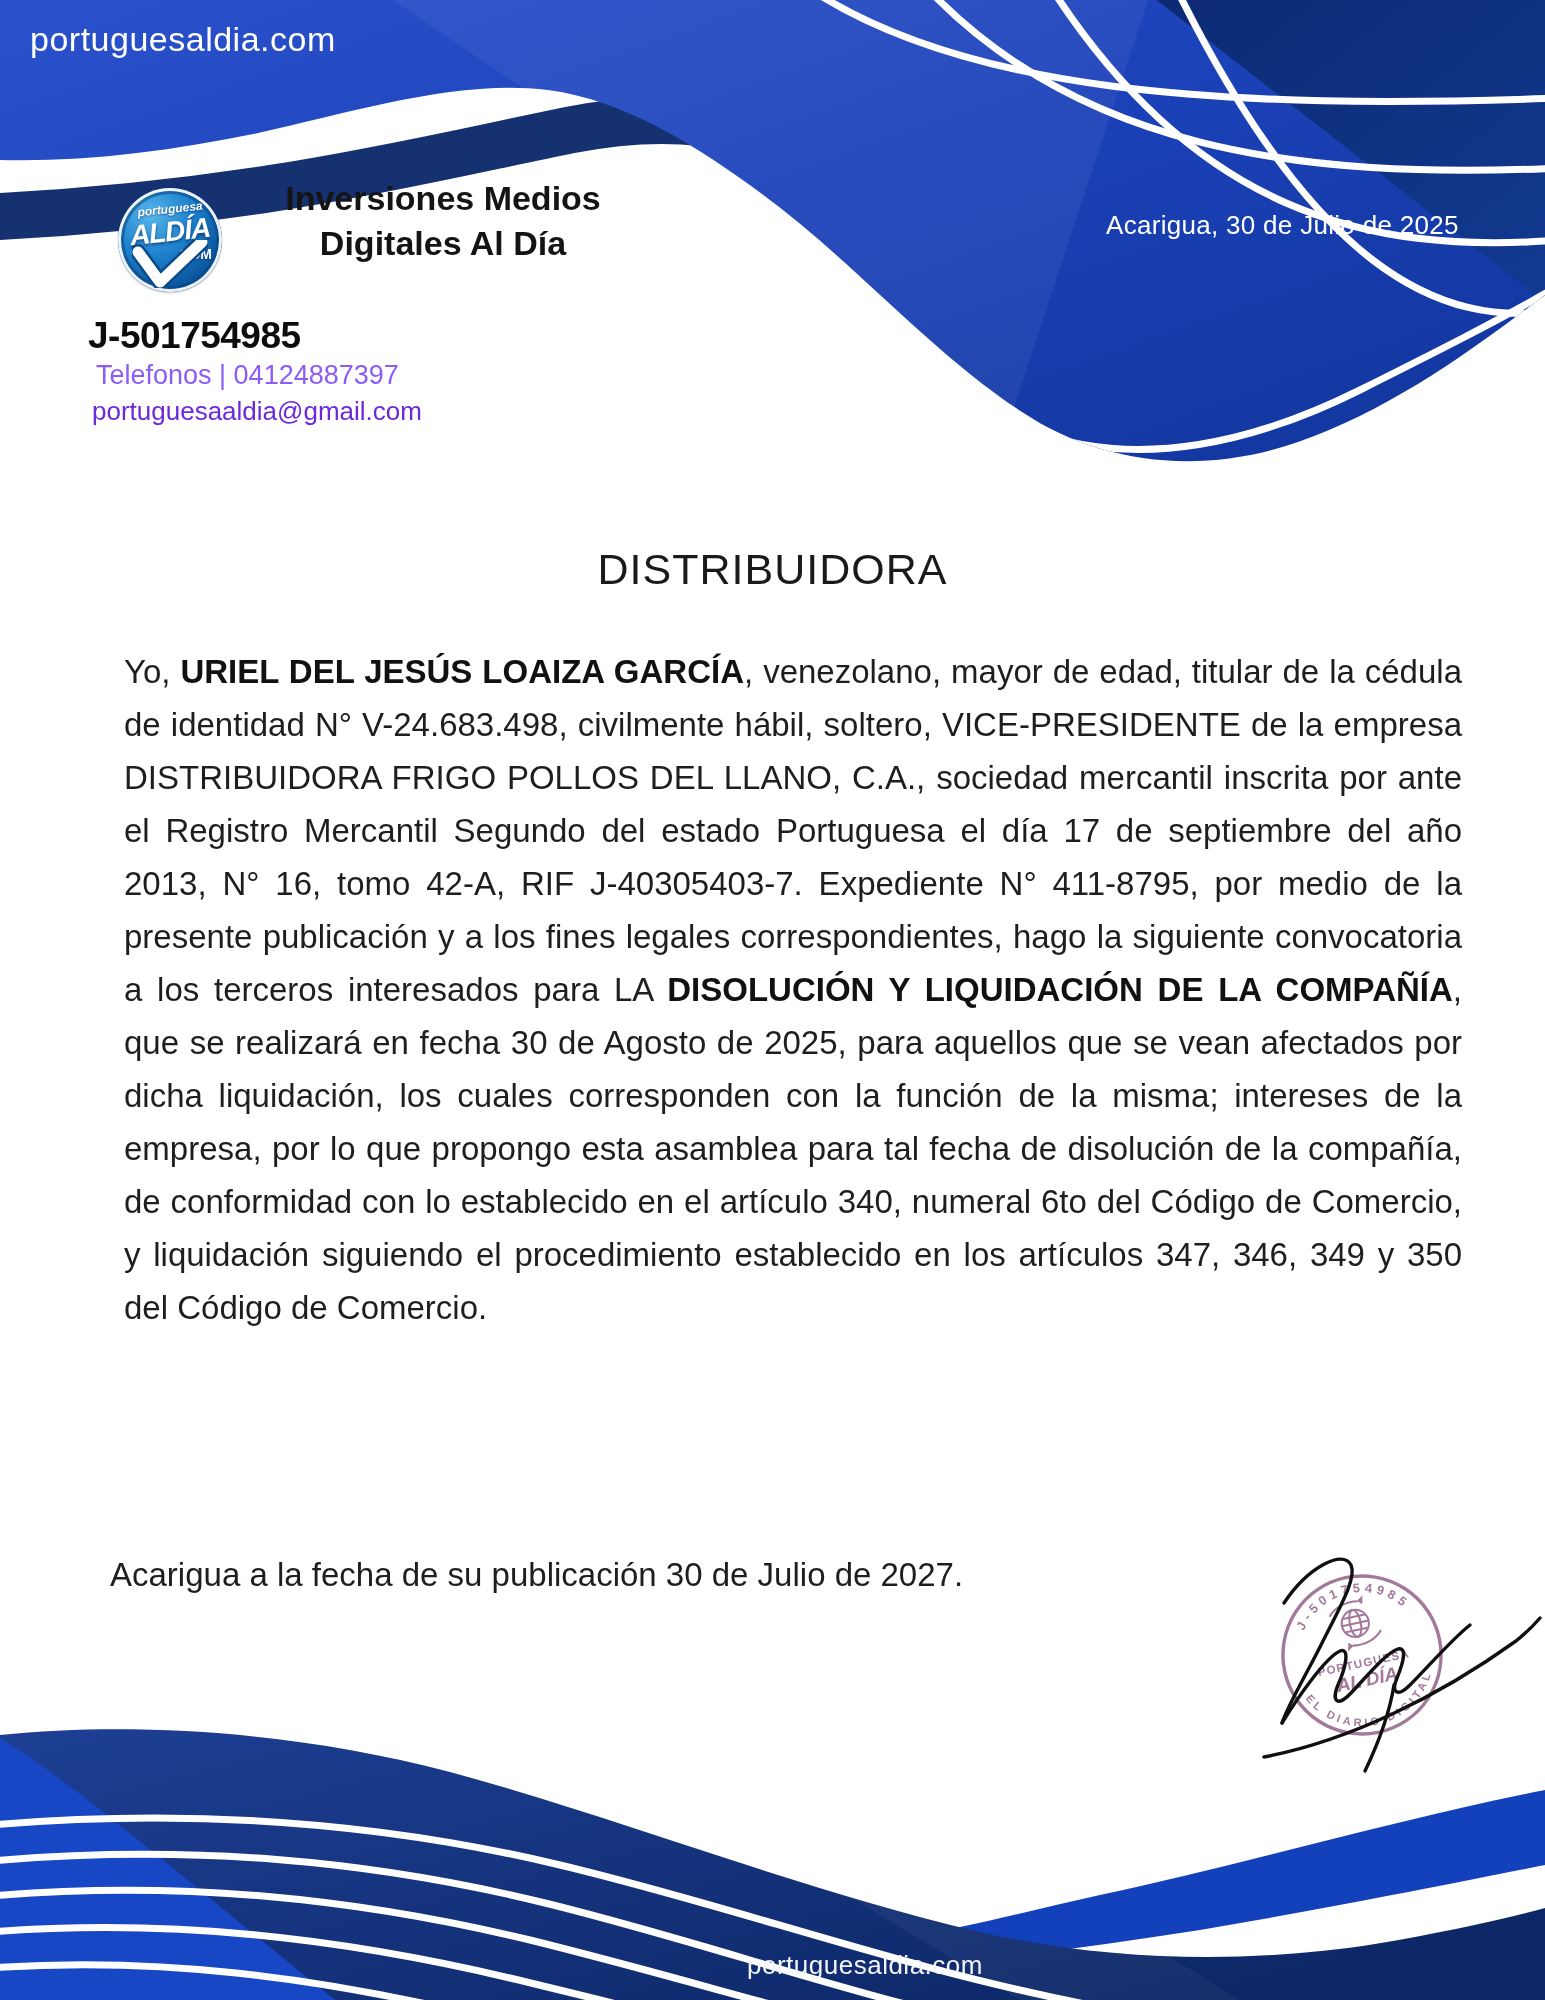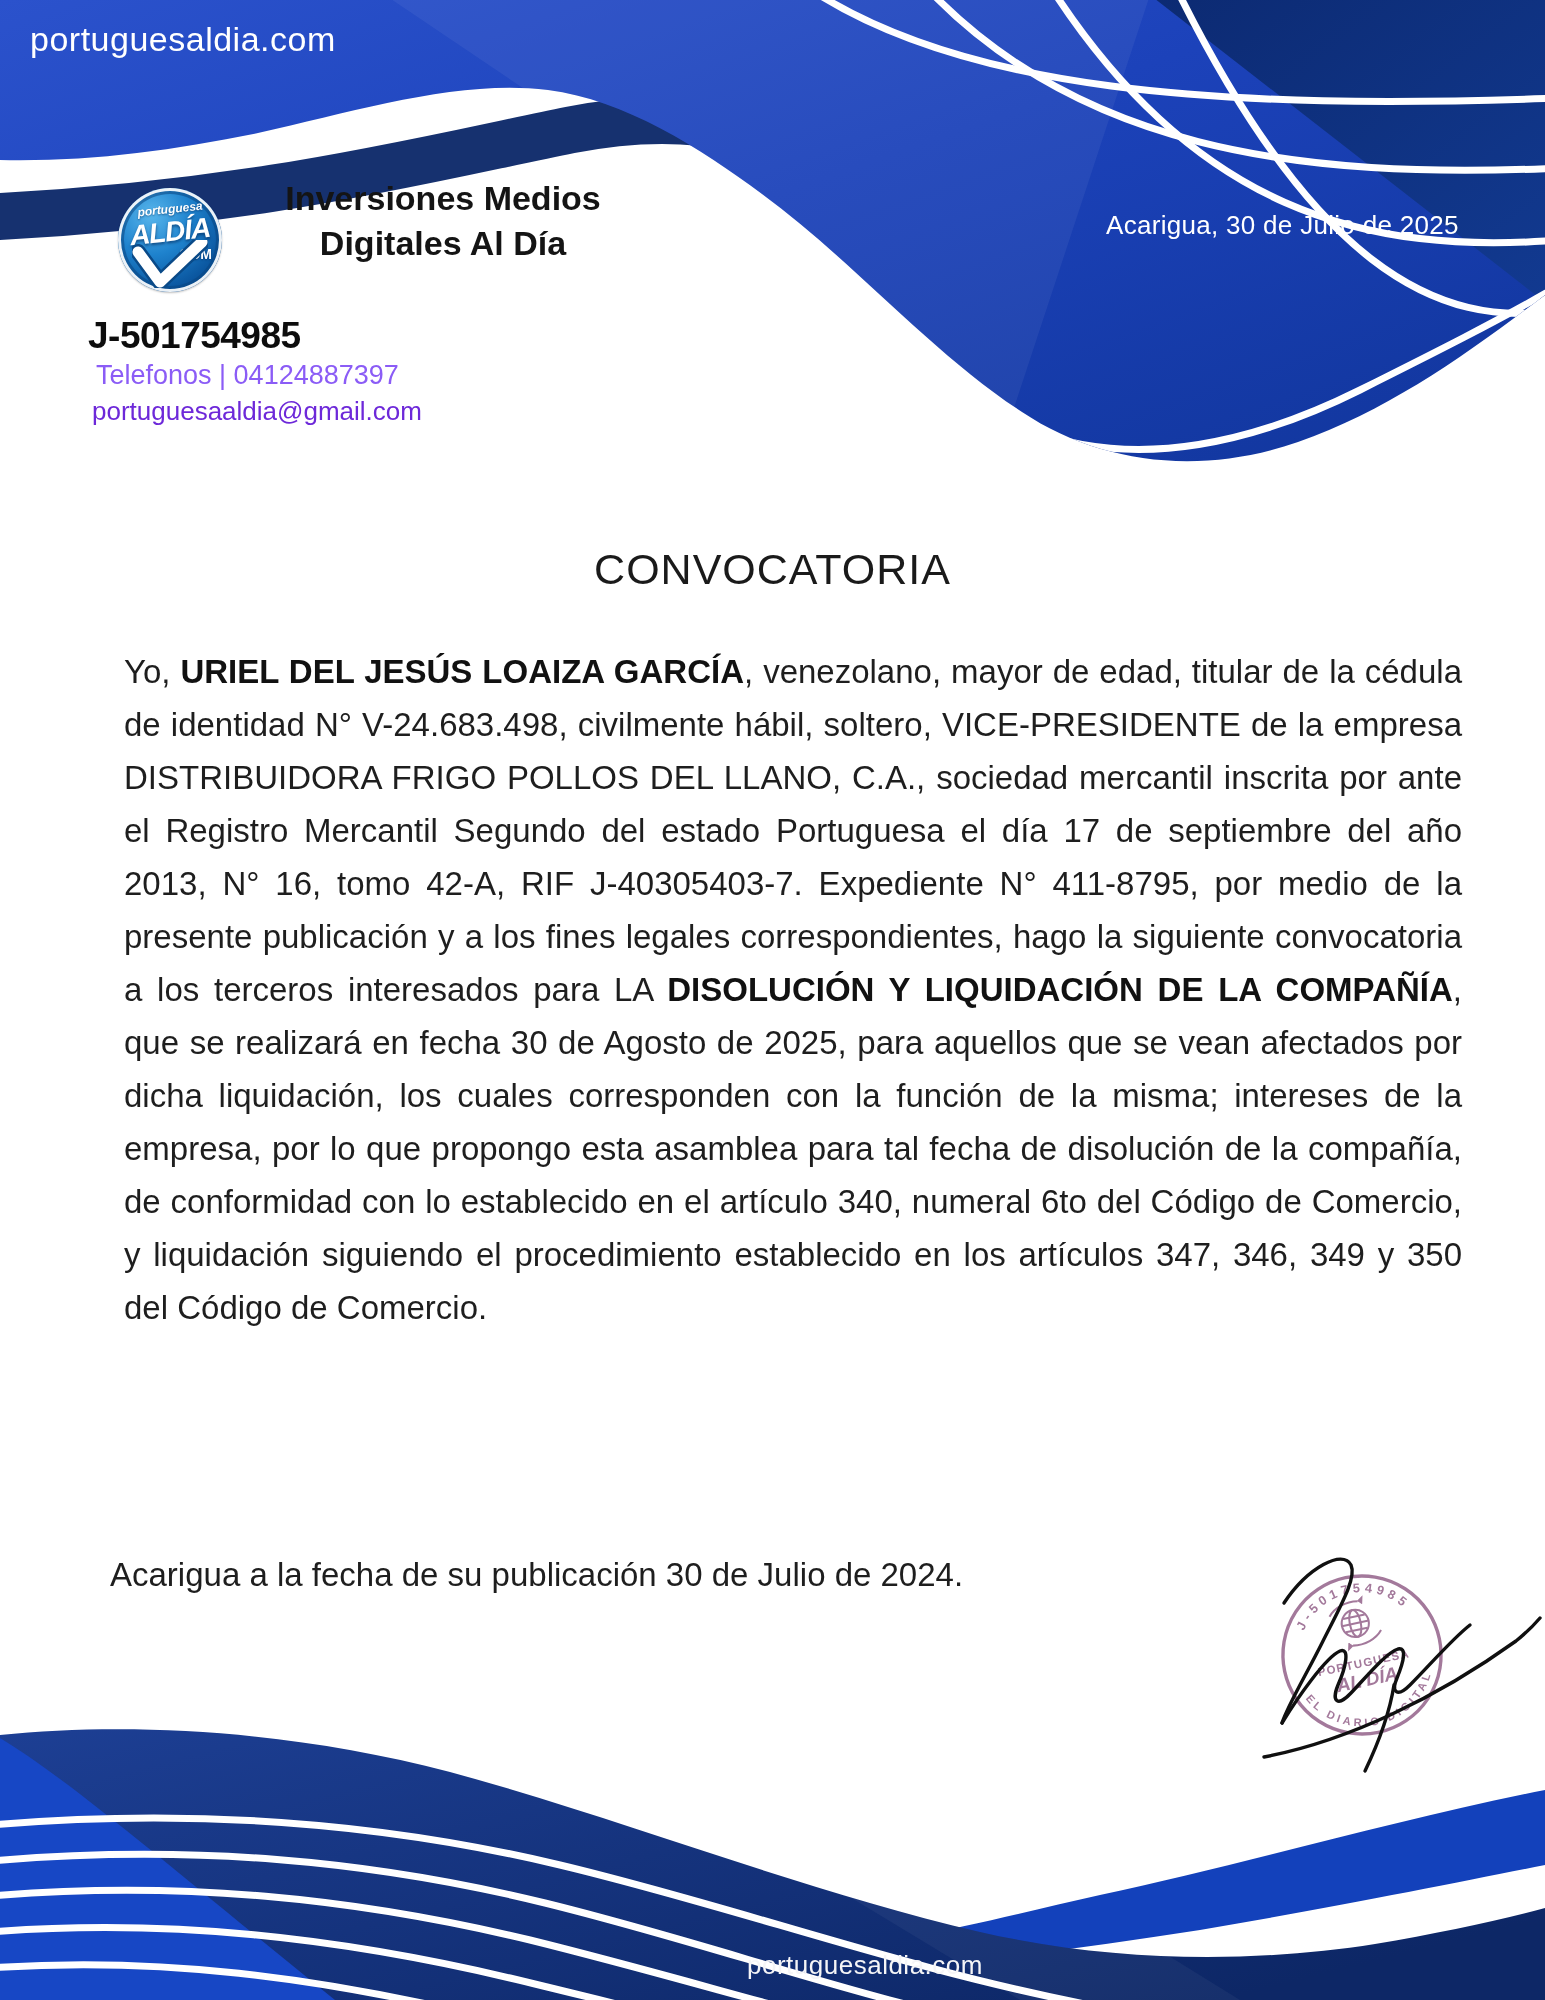--- a/index.html
+++ b/index.html
@@ -92,27 +92,27 @@
   </div>
 
   <div class="abs company-name">
     <div>Inversiones Medios</div>
     <div>Digitales Al Día</div>
   </div>
   <div class="abs rif">J-501754985</div>
   <div class="abs phone">Telefonos |  04124887397</div>
   <div class="abs email">portuguesaaldia@gmail.com</div>
 
-  <div class="abs doc-title">CONVOCATORIA</div>
+  <div class="abs doc-title">DISTRIBUIDORA</div>
 
   <div class="abs body-par">
     <span>Yo, </span><b>URIEL DEL JESÚS LOAIZA GARCÍA</b><span>, venezolano, mayor de edad, titular de la cédula de identidad N° V-24.683.498, civilmente hábil, soltero, VICE-PRESIDENTE de la empresa DISTRIBUIDORA FRIGO POLLOS DEL LLANO, C.A., sociedad mercantil inscrita por ante el Registro Mercantil Segundo del estado Portuguesa el día 17 de septiembre del año 2013, N° 16, tomo 42-A, RIF J-40305403-7. Expediente N° 411-8795, por medio de la presente publicación y a los fines legales correspondientes, hago la siguiente convocatoria a los terceros interesados para LA </span><b>DISOLUCIÓN Y LIQUIDACIÓN DE LA COMPAÑÍA</b><span>, que se realizará en fecha 30 de Agosto de 2025, para aquellos que se vean afectados por dicha liquidación, los cuales corresponden con la función de la misma; intereses de la empresa, por lo que propongo esta asamblea para tal fecha de disolución de la compañía, de conformidad con lo establecido en el artículo 340, numeral 6to del Código de Comercio, y liquidación siguiendo el procedimiento establecido en los artículos 347, 346, 349 y 350 del Código de Comercio.</span>
   </div>
 
-  <div class="abs closing">Acarigua a la fecha de su publicación 30 de Julio de 2024.</div>
+  <div class="abs closing">Acarigua a la fecha de su publicación 30 de Julio de 2027.</div>
 
   <svg class="abs stamp" viewBox="0 0 200 200">
     <defs>
       <path id="arcTop" d="M26,100 A74,74 0 0 1 174,100"></path>
       <path id="arcBot" d="M16,100 A84,84 0 0 0 184,100"></path>
     </defs>
     <circle cx="100" cy="100" r="93" fill="none" stroke="#9c6e93" stroke-width="4"></circle>
     <text font-family="Liberation Sans, sans-serif" font-size="15" font-weight="bold" fill="#9c6e93" letter-spacing="5">
       <textPath href="#arcTop" startOffset="50%" text-anchor="middle">J-501754985</textPath>
     </text>

